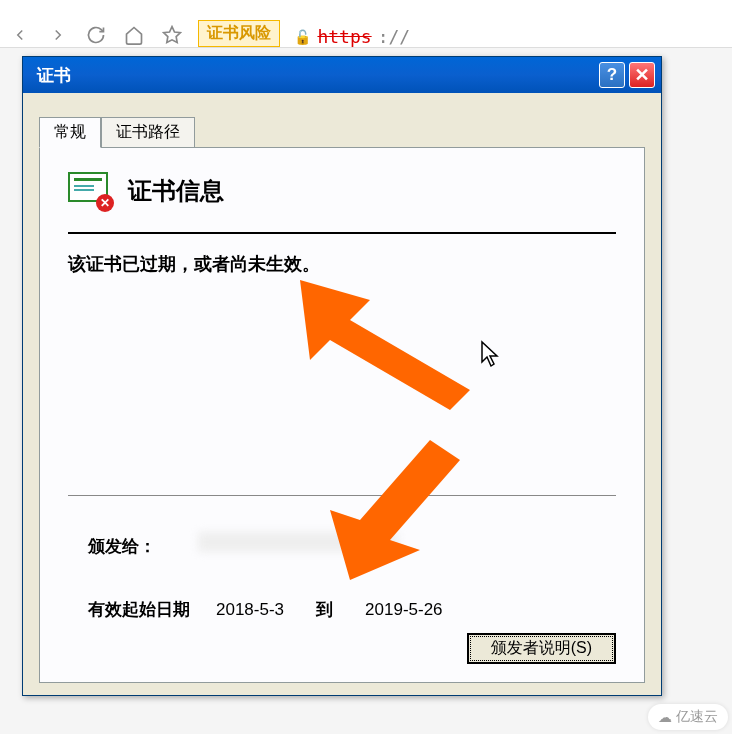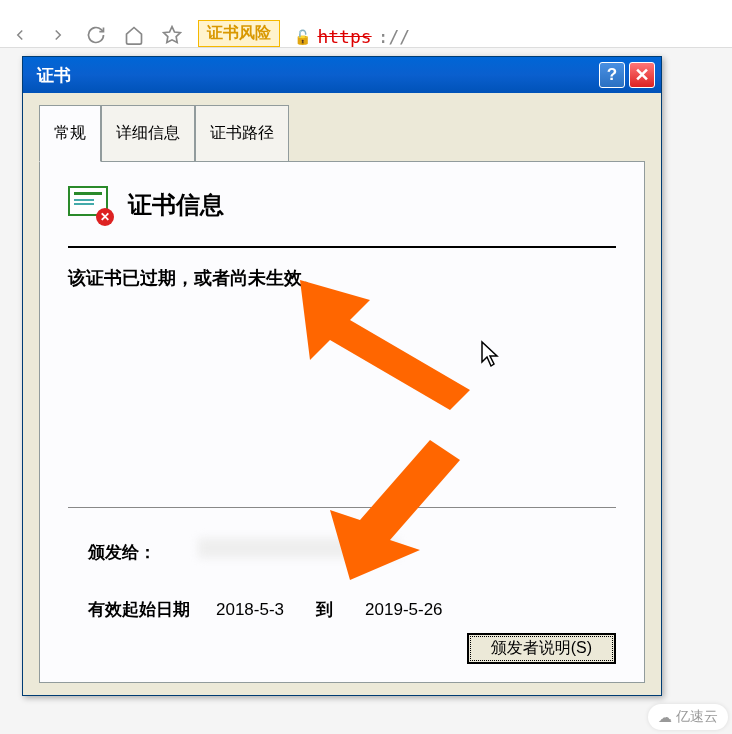--- a/index.html
+++ b/index.html
@@ -99,25 +99,26 @@
     
     .tabs {
       display: flex;
       position: relative;
       z-index: 2;
     }
     .tab {
       background: #f4f3ee;
       border: 1px solid #919b9c;
       border-bottom: none;
-      padding: 17px 14px;
+      padding: 4px 14px;
       font-size: 16px;
       cursor: pointer;
       margin-right: 0px;
       position: relative;
+      margin-top: 12px;
     }
     .tab.active {
       background: #fcfcfe;
       border-bottom: 1px solid #fcfcfe;
       margin-bottom: -1px;
       z-index: 3;
     }
     
     .tab-content {
       background: #fcfcfe;
@@ -187,21 +188,21 @@
     .cert-msg {
       font-size: 18px;
       font-weight: bold;
       margin-bottom: 16px;
     }
     .cert-spacer { flex: 1; min-height: 100px; }
     
     .field-row {
       display: flex;
       align-items: baseline;
-      margin: 14px 0;
+      margin: 20px 0;
       font-size: 17px;
     }
     .field-label {
       font-weight: bold;
       width: 130px;
       padding-left: 20px;
     }
     .field-blur {
       width: 200px;
       height: 20px;
@@ -309,21 +310,20 @@
   <div class="titlebar">
     <span>证书</span>
     <div class="titlebar-spacer"></div>
     <div class="titlebar-btn help-btn">?</div>
     <div class="titlebar-btn close-btn">✕</div>
   </div>
 
   <div class="dialog-body">
     <div class="tabs">
       <div class="tab active">常规</div>
-      <div class="tab">详细信息</div>
       <div class="tab">证书路径</div>
     </div>
 
     <div class="tab-content">
       <div class="cert-header">
         <div class="cert-icon">
           <div class="cert-icon-box"></div>
           <div class="cert-icon-x">✕</div>
         </div>
         <div class="cert-title">证书信息</div>

